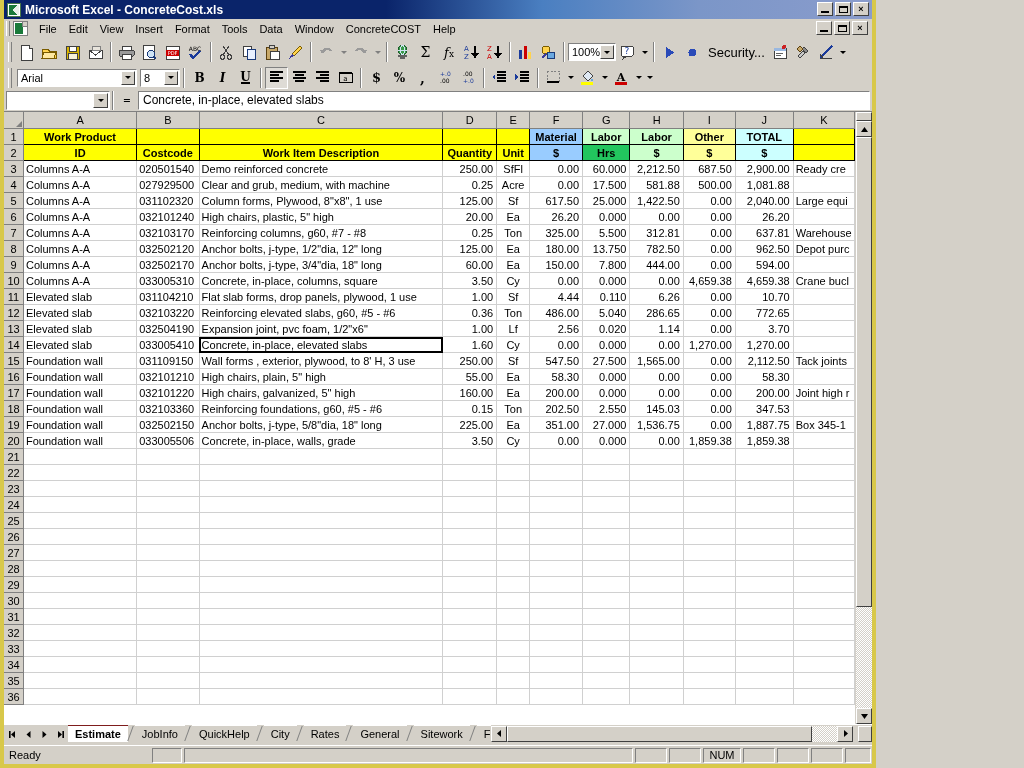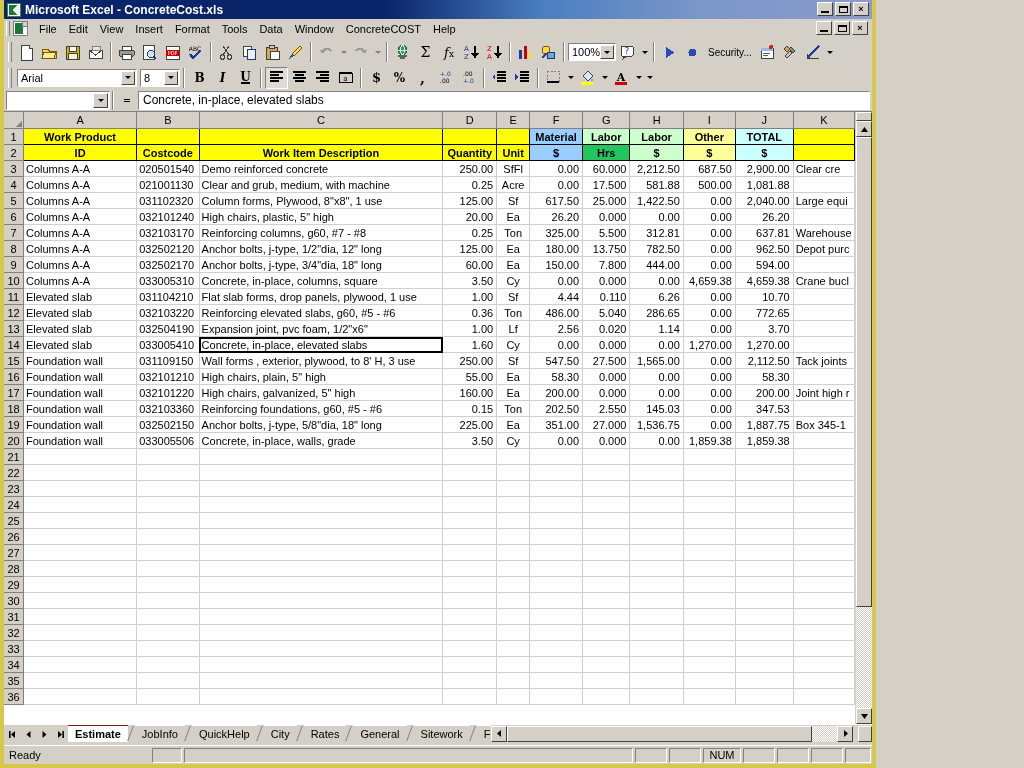--- a/index.html
+++ b/index.html
@@ -136,21 +136,21 @@
   }
   .combo .cbtn{
     position:absolute;right:1px;top:1px;width:14px;height:14px;
     background:#d4d0c8;border:1px solid;border-color:#fff #404040 #404040 #fff;
     display:flex;align-items:center;justify-content:center;box-sizing:border-box;
   }
   .combo-font{width:120px;margin-left:2px;}
   .combo-size{width:40px;margin-left:3px;}
   .combo-zoom{width:48px;}
 
-  .sectext{font-size:10px;color:#000;padding:0 4px;white-space:nowrap;}
+  .sectext{font-size:13px;color:#000;padding:0 4px;white-space:nowrap;}
 
   
   .fbar{
     flex:0 0 21px;height:21px;background:#d4d0c8;display:flex;align-items:center;
     position:relative;
   }
   .namebox{
     width:104px;height:19px;margin-left:2px;background:#fff;
     border:1px solid;border-color:#808080 #fff #fff #808080;
     box-sizing:border-box;position:relative;
@@ -785,26 +785,26 @@
                 <td class="cell">Columns A-A</td>
                 <td class="cell">020501540</td>
                 <td class="cell">Demo reinforced concrete</td>
                 <td class="cell num">250.00</td>
                 <td class="cell ctr">SfFl</td>
                 <td class="cell num">0.00</td>
                 <td class="cell num">60.000</td>
                 <td class="cell num">2,212.50</td>
                 <td class="cell num">687.50</td>
                 <td class="cell num">2,900.00</td>
-                <td class="cell">Clear cre</td>
+                <td class="cell">Ready cre</td>
               </tr>
               <tr>
                 <td class="rowhdr">4</td>
                 <td class="cell">Columns A-A</td>
-                <td class="cell">021001130</td>
+                <td class="cell">027929500</td>
                 <td class="cell">Clear and grub, medium, with machine</td>
                 <td class="cell num">0.25</td>
                 <td class="cell ctr">Acre</td>
                 <td class="cell num">0.00</td>
                 <td class="cell num">17.500</td>
                 <td class="cell num">581.88</td>
                 <td class="cell num">500.00</td>
                 <td class="cell num">1,081.88</td>
                 <td class="cell"></td>
               </tr>

